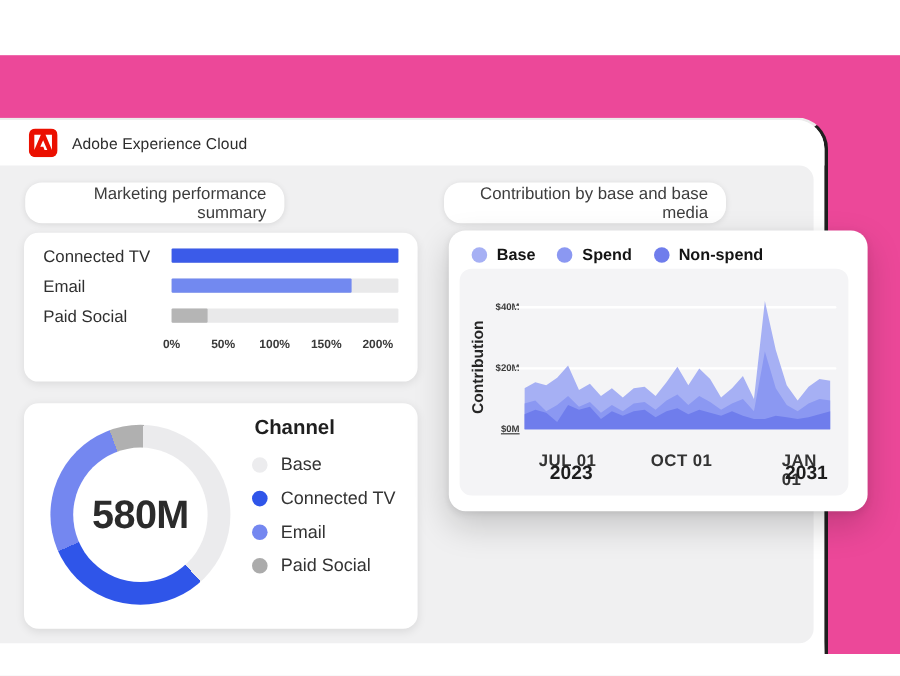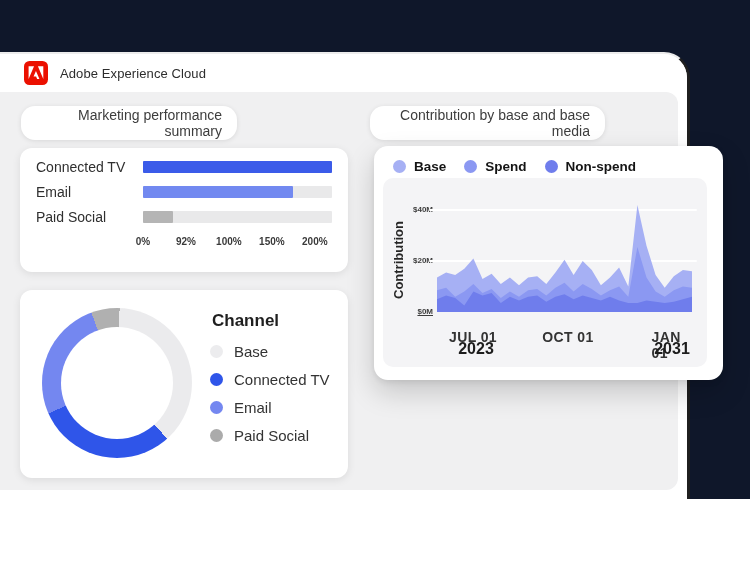--- a/index.html
+++ b/index.html
@@ -1,17 +1,17 @@
 <!DOCTYPE html>
 <html><head>
 <meta charset="utf-8">
 <style>
   html,body{margin:0;padding:0;background:#fff;}
   *{box-sizing:border-box;font-family:"Liberation Sans","DejaVu Sans",sans-serif;}
-  .stage{position:relative;width:750px;height:499px;background:#0f172a;overflow:hidden;}
+  .stage{position:relative;width:750px;height:499px;background:#ec4899;overflow:hidden;margin-top:46px;}
 
   
   .screen{position:absolute;left:-26px;top:52px;width:716px;height:447px;background:#fff;
     border-top:2px solid #ececec;border-left:2px solid #f0f0f0;border-right:3px solid #1f1f1f;
     border-top-right-radius:26px;}
   .screen-header{position:absolute;left:0;top:0;right:0;height:38px;display:flex;align-items:center;
     gap:12px;padding-left:48px;background:#fff;border-top-right-radius:24px;}
   .brand{font-size:13px;color:#2d2d2d;letter-spacing:.1px;}
   .screen-content{position:absolute;left:0;top:38px;right:9px;bottom:9px;background:#f0f0f1;
     border-radius:2px 12px 12px 2px;}
@@ -37,21 +37,21 @@
   .roi-tick{position:absolute;transform:translateX(-50%);font-size:10px;font-weight:700;color:#3a3a3a;}
   .roi-xlabel{margin-left:107px;text-align:center;font-size:11px;font-weight:700;color:#2f2f2f;margin-top:4px;}
 
   
   .card-donut{left:20px;top:290px;width:328px;height:188px;}
   .donut{position:absolute;left:22px;top:18px;width:150px;height:150px;border-radius:50%;}
   .donut-hole{position:absolute;left:19px;top:19px;right:19px;bottom:19px;background:#fff;border-radius:50%;
     display:flex;flex-direction:column;align-items:center;justify-content:center;}
   .donut-value{font-size:33px;font-weight:800;color:#2b2b2b;letter-spacing:-.5px;line-height:34px;}
   .donut-sub{font-size:14px;color:#474747;margin-top:2px;}
-  .channel-legend{position:absolute;left:190px;top:21px;}
+  .channel-legend{position:absolute;left:190px;top:11px;}
   .channel-title{font-size:17px;font-weight:700;color:#1f1f1f;margin:0 0 12px 2px;}
   .legend-item{display:flex;align-items:center;gap:11px;margin-bottom:11px;}
   .dot{width:13px;height:13px;border-radius:50%;flex:none;}
   .legend-label{font-size:15px;color:#333;}
 
   
   .card-area{left:374px;top:146px;width:349px;height:234px;border-radius:14px;
     box-shadow:0 12px 28px rgba(0,0,0,.18),0 2px 6px rgba(0,0,0,.08);z-index:6;}
   .media-legend{position:absolute;left:19px;top:13px;display:flex;gap:18px;align-items:center;height:14px;}
   .media-item{display:flex;align-items:center;gap:8px;}
@@ -104,30 +104,31 @@
         </div>
         <div class="roi-row">
           <span class="roi-label">Paid Social</span>
           <div class="roi-track" style="background: rgb(233, 233, 234);">
             <div class="roi-fill" style="width: 15.9091%; background: rgb(181, 181, 181);"></div>
           </div>
         </div>
       </div>
     <div class="roi-axis" id="roi-axis">
         <span class="roi-tick" style="left: 0%;">0%</span>
-        <span class="roi-tick" style="left: 22.7273%;">92%</span>
+        <span class="roi-tick" style="left: 22.7273%;">50%</span>
         <span class="roi-tick" style="left: 45.4545%;">100%</span>
         <span class="roi-tick" style="left: 68.1818%;">150%</span>
         <span class="roi-tick" style="left: 90.9091%;">200%</span>
       </div>
   </div>
 
   <div class="card card-donut">
     <div class="donut" id="donut" style="background: conic-gradient(rgb(176, 176, 176) 0deg, rgb(176, 176, 176) 2deg, rgb(235, 235, 237) 2deg, rgb(235, 235, 237) 138deg, rgb(47, 85, 233) 138deg, rgb(47, 85, 233) 246deg, rgb(116, 135, 240) 246deg, rgb(116, 135, 240) 340deg, rgb(176, 176, 176) 340deg, rgb(176, 176, 176) 360deg);">
       <div class="donut-hole">
+        <div class="donut-value">580M</div>
       </div>
     </div>
     <div class="channel-legend">
       <div class="channel-title">Channel</div>
       <div id="channel-items">
           <div class="legend-item">
             <span class="dot" style="background: rgb(236, 236, 238);"></span>
             <span class="legend-label">Base</span>
           </div>
           <div class="legend-item">

